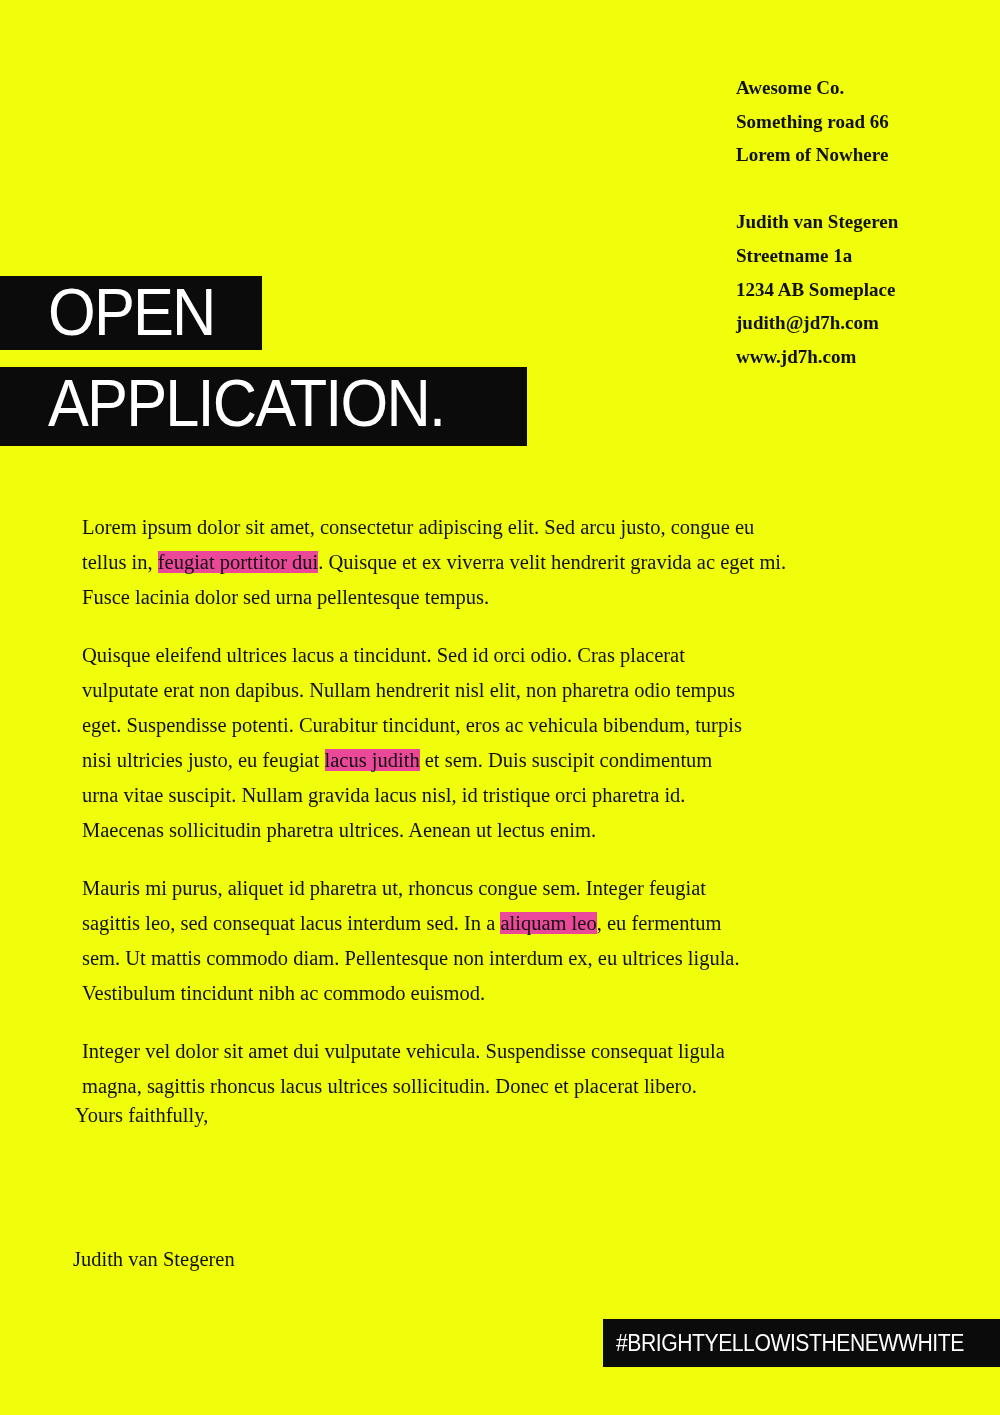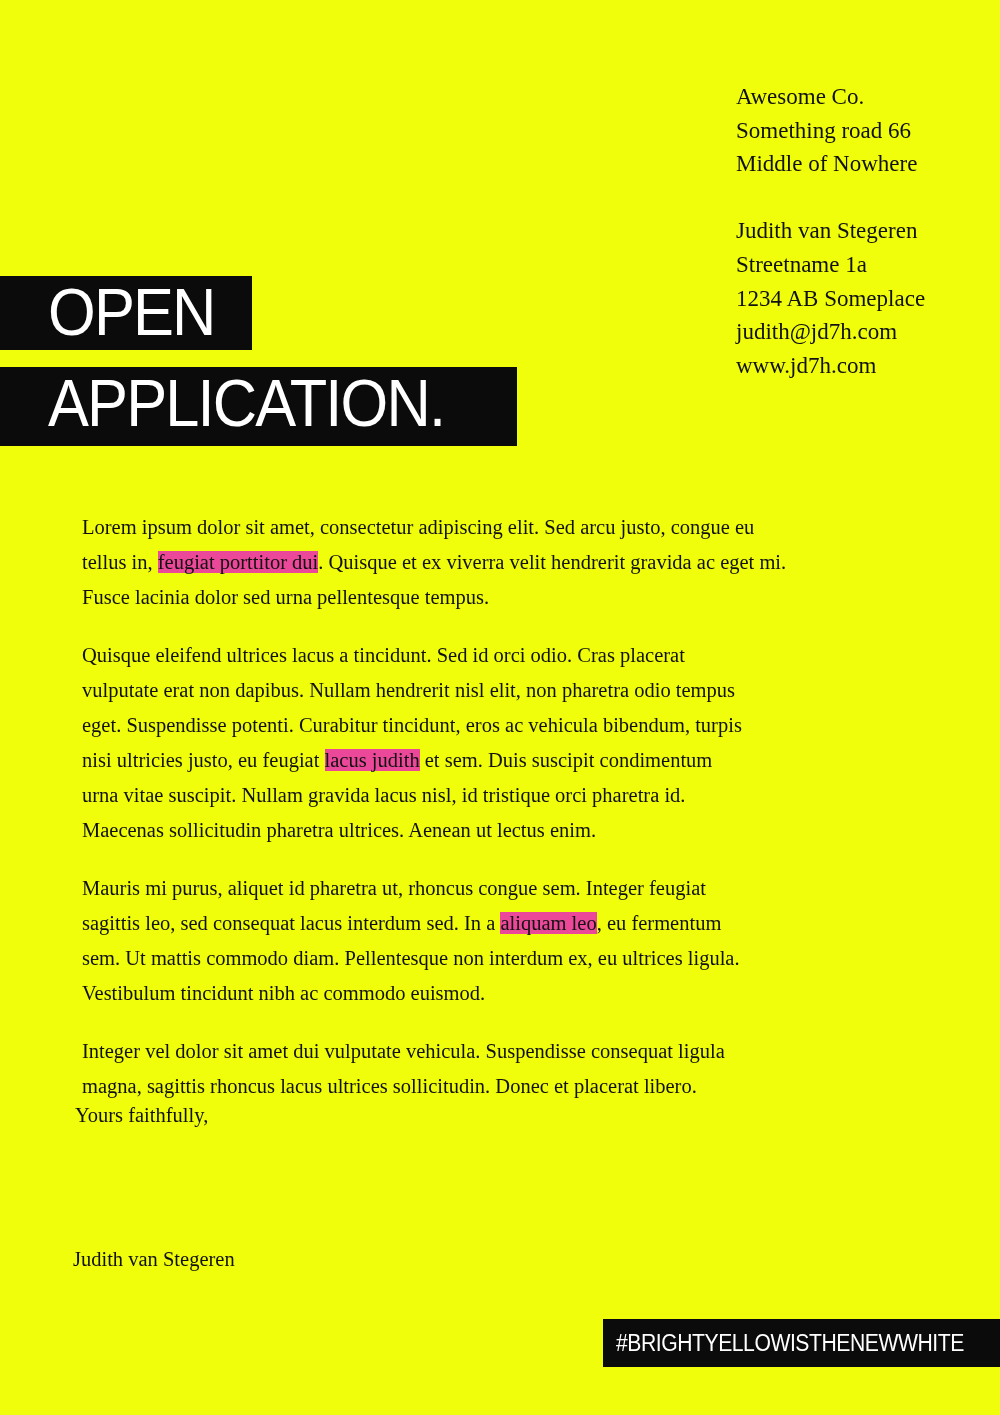--- a/index.html
+++ b/index.html
@@ -1,41 +1,41 @@
 <!DOCTYPE html>
 <html><head>
 <meta charset="utf-8">
 <style>
   html, body { margin:0; padding:0; }
   body { width:1000px; height:1415px; background:#f0fe0b; position:relative; overflow:hidden;
          font-family:"Liberation Serif", serif; color:#111; }
-  .addr { position:absolute; left:736px; top:80px; font-size:23px; line-height:33.6px; }
+  .addr { position:absolute; left:736px; top:71px; font-size:19px; line-height:33.6px;font-weight:bold; }
   .addr .gap { height:33.6px; }
   .title-box { position:absolute; left:0; background:#0b0b0b; color:#fff;
-               font-family:"DejaVu Sans", sans-serif; font-weight:normal; letter-spacing:-2px; }
+               font-family:"DejaVu Sans", sans-serif; font-weight:normal; letter-spacing:-2px;padding-left:10px; }
   .t1 { top:276px; width:252px; height:74px; }
   .t2 { top:367px; width:517px; height:79px; }
   .title-box span { position:absolute; left:48px; top:-2px; font-size:66px; line-height:76px; font-family:"Liberation Sans", sans-serif; transform:scaleX(0.93); transform-origin:left; }
   .body { position:absolute; left:74px; top:510px; width:800px; font-size:20.5px; line-height:35px; }
   .para { margin:0 0 23px 8px; }
   .line { white-space:nowrap; display:block; }
   .hl { background:#ec4899; }
   .closing { position:absolute; left:75px; top:1104px; font-size:20.5px; }
   .sig { position:absolute; left:73px; top:1248px; font-size:20.5px; }
   .tag { position:absolute; left:603px; top:1319px; width:397px; height:48px; background:#0b0b0b; color:#fff;
          font-family:"Liberation Sans", sans-serif; font-size:23px; line-height:48px; }
   .tag span { position:absolute; left:13px; transform:scaleX(0.92); transform-origin:left; letter-spacing:-0.5px; }
 </style>
 </head>
 <body>
 
 <div class="addr">
   <div>Awesome Co.</div>
   <div>Something road 66</div>
-  <div>Middle of Nowhere</div>
+  <div>Lorem of Nowhere</div>
   <div class="gap"></div>
   <div>Judith van Stegeren</div>
   <div>Streetname 1a</div>
   <div>1234 AB Someplace</div>
   <div>judith@jd7h.com</div>
   <div>www.jd7h.com</div>
 </div>
 
 <div class="title-box t1">
   <span>OPEN</span>

